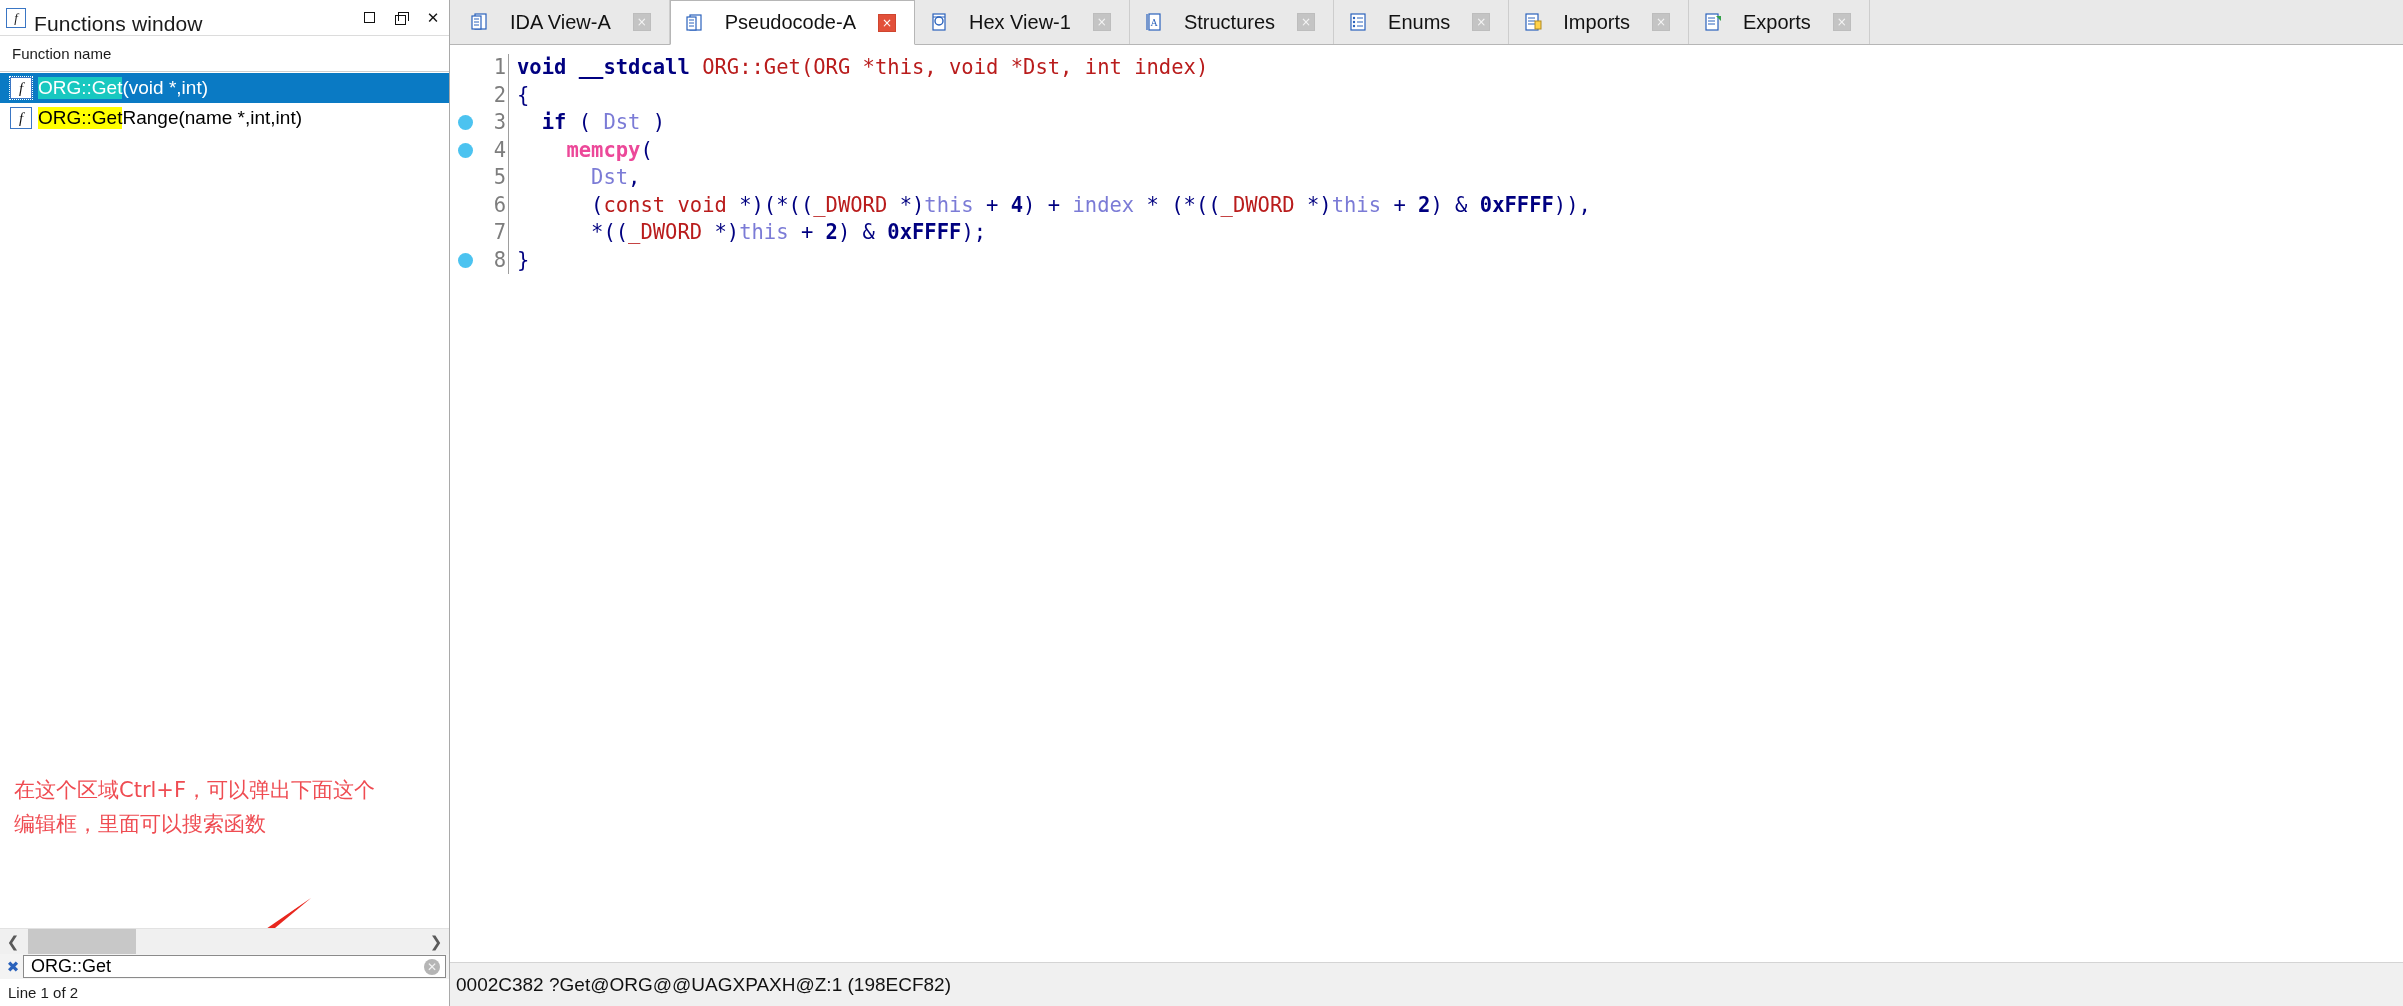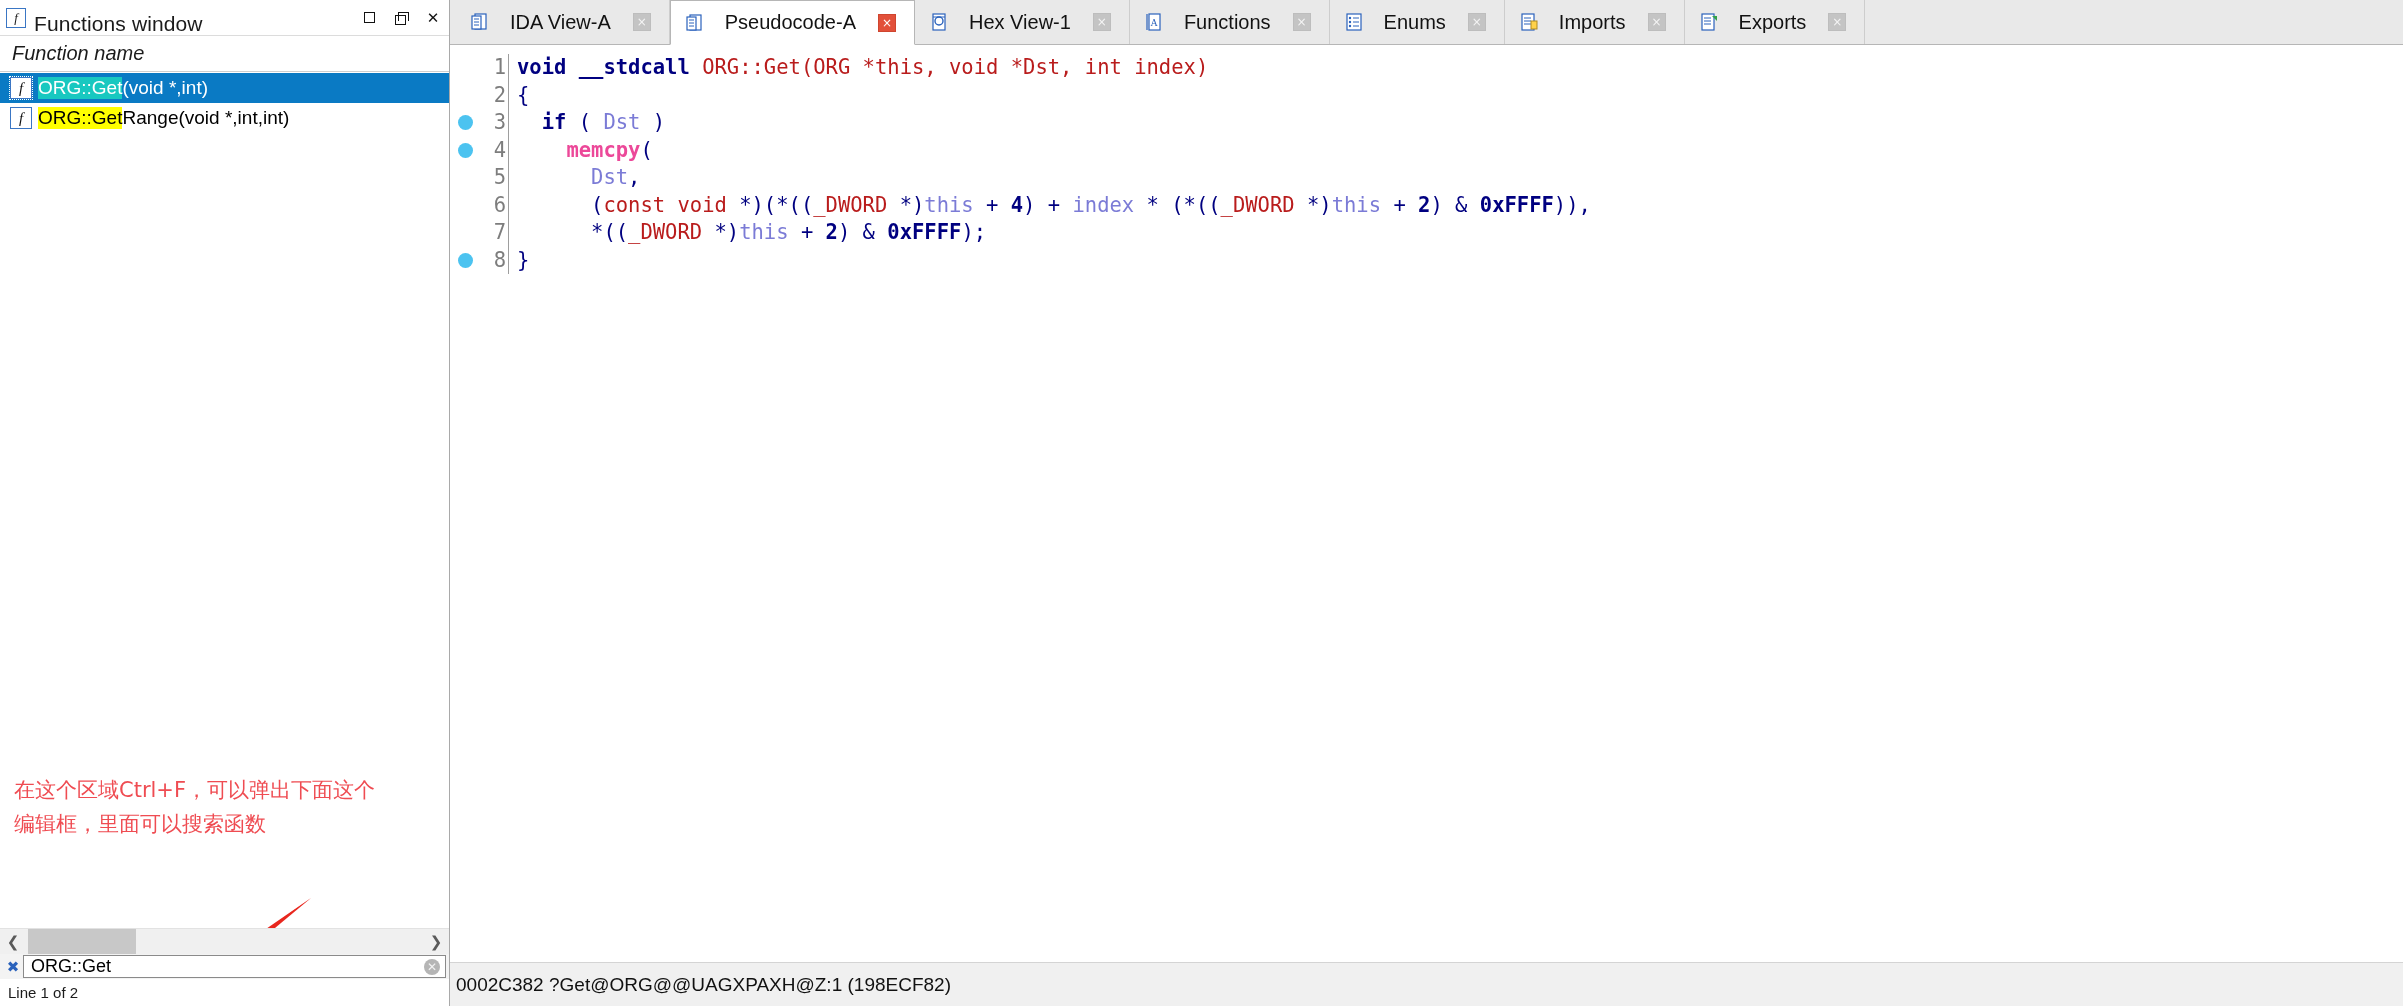--- a/index.html
+++ b/index.html
@@ -90,24 +90,23 @@
     border-bottom: none;
     background: transparent;
   }
 
   #fw-colheader {
     height: 36px;
     border-bottom: 1px solid #cfcfcf;
     display: flex;
     align-items: center;
     padding-left: 12px;
-    font-size: 20px;
+    font-size: 15px;
     color: #1b1b1b;
     background: #ffffff;
-    font-style: italic;
   }
 
   #fw-list {
     position: absolute;
     left: 0; top: 73px;
     right: 0;
     bottom: 78px;
     background: #ffffff;
     overflow: hidden;
   }
@@ -423,21 +422,21 @@
 
     <div id="fw-list">
       <div class="fn-row selected">
         <span class="fn-icon">f</span>
         <span class="hl-teal">ORG::Get</span>
           <span class="fn-rest">(void *,int)</span>
       </div>
       <div class="fn-row">
         <span class="fn-icon">f</span>
         <span class="hl-yellow">ORG::Get</span>
-          <span class="fn-rest">Range(void *,int,int)</span>
+          <span class="fn-rest">Range(name *,int,int)</span>
       </div>
 
       <div id="annotation">在这个区域Ctrl+F，可以弹出下面这个
 编辑框，里面可以搜索函数</div>
 
       <svg id="red-arrow" viewBox="0 0 130 90">
         <path d="M126 3 L36 70 L31 56 L16 76 L44 78 L38 66 Z" fill="#e8271e"></path>
         <path d="M126 3 L30 69 L36 78 Z" fill="#e8271e"></path>
       </svg>
     </div>
@@ -498,21 +497,21 @@
         <span class="tab-label">Hex View-1</span>
         <span class="tab-close">×</span>
       </div>
 
       <div class="tab">
         <svg class="tab-icon" viewBox="0 0 20 20">
           <rect x="5" y="2" width="11" height="16" fill="#fff" stroke="#2a62bc" stroke-width="1.2"></rect>
           <text x="10" y="14" font-size="10" fill="#2a62bc" text-anchor="middle" font-family="Liberation Serif, serif">A</text>
           <line x1="3" y1="2" x2="3" y2="18" stroke="#2a62bc" stroke-width="1.2"></line>
         </svg>
-        <span class="tab-label">Functions</span>
+        <span class="tab-label">Structures</span>
         <span class="tab-close">×</span>
       </div>
 
       <div class="tab">
         <svg class="tab-icon" viewBox="0 0 20 20">
           <rect x="3" y="2" width="14" height="16" fill="#fff" stroke="#2a62bc" stroke-width="1.2"></rect>
           <circle cx="6" cy="6" r="1.2" fill="#2a62bc"></circle>
           <circle cx="6" cy="10" r="1.2" fill="#2a62bc"></circle>
           <circle cx="6" cy="14" r="1.2" fill="#2a62bc"></circle>
           <line x1="9" y1="6" x2="15" y2="6" stroke="#2a62bc" stroke-width="1"></line>

